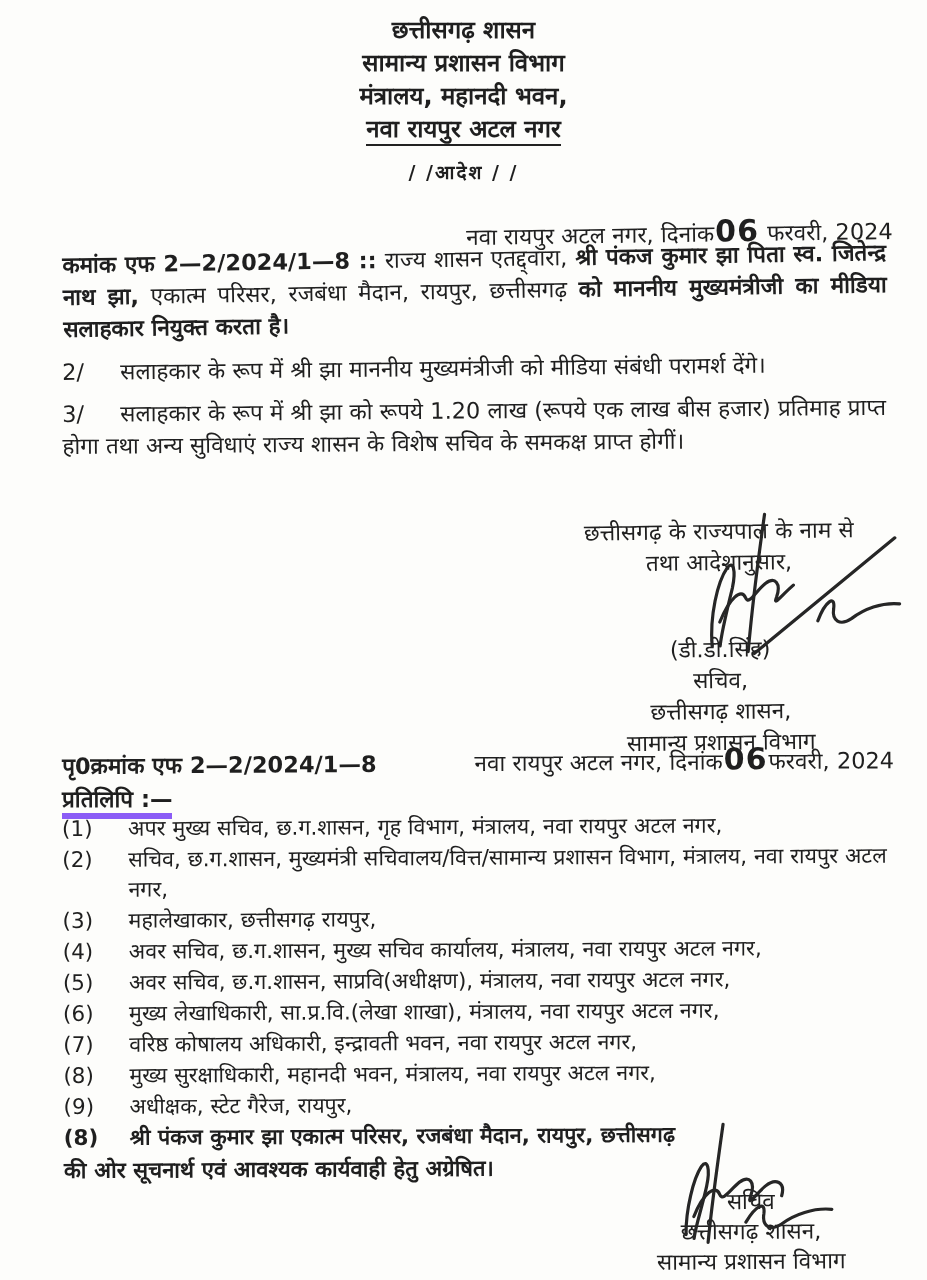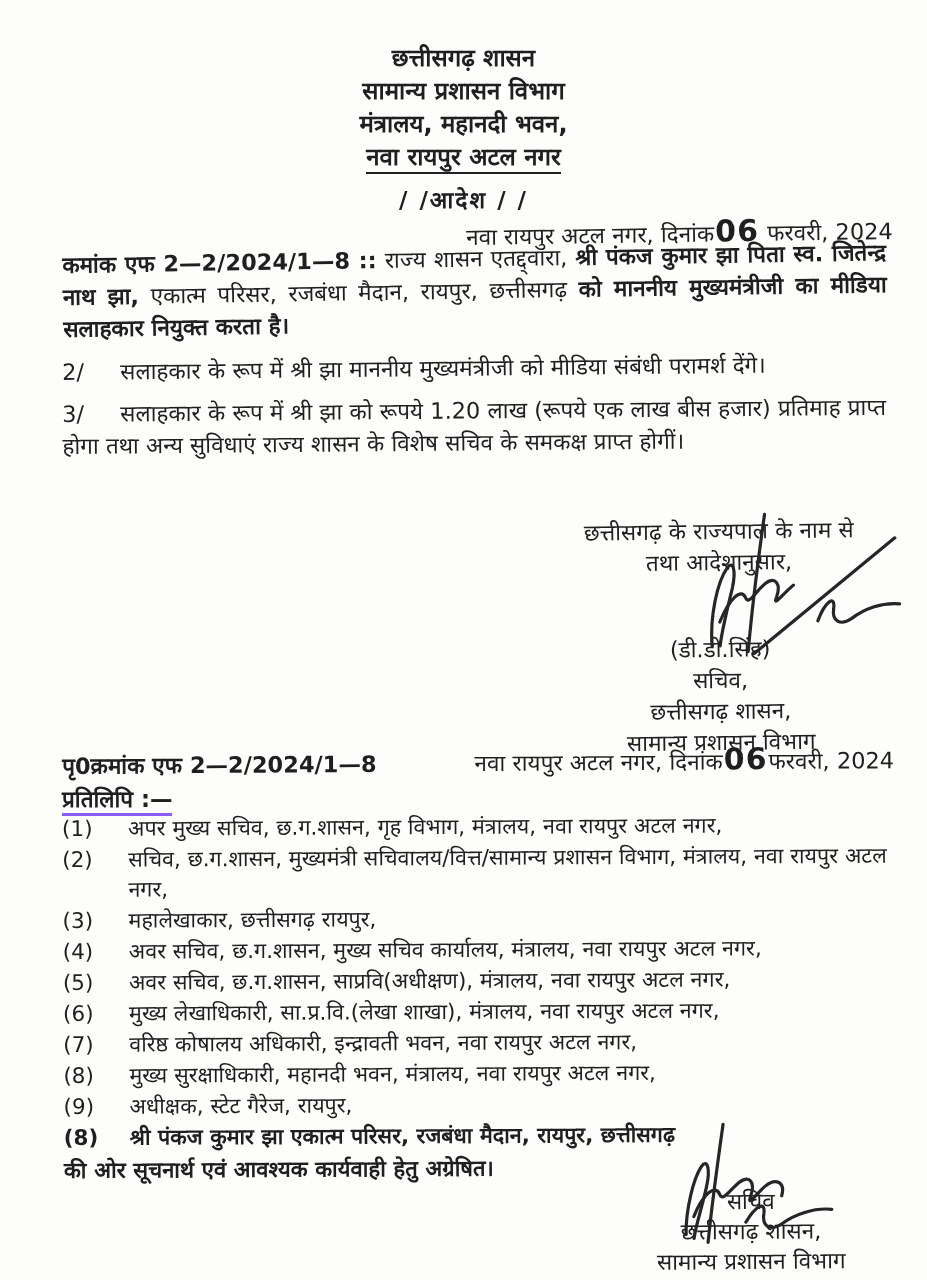--- a/index.html
+++ b/index.html
@@ -3,38 +3,38 @@
 <meta charset="utf-8">
 <style>
   html,body{margin:0;padding:0;background:#e8e8e6;}
   .page{
     position:relative;width:927px;height:1280px;margin:0 auto;
     background:#fdfdfb;color:#1f1f1f;overflow:hidden;
     font-family:"DejaVu Sans",sans-serif;
     font-size:22.5px;line-height:32px;
   }
   .letterhead{position:absolute;top:14px;left:0;right:0;text-align:center;
-    font-weight:700;font-size:24px;line-height:33px;margin-top:28px;}
+    font-weight:700;font-size:24px;line-height:33px;}
   .u{border-bottom:2px solid #222;padding-bottom:1px;}
-  .order-heading{margin-top:10px;font-size:23px;letter-spacing:2px;font-weight:700;}
+  .order-heading{margin-top:10px;font-size:19px;letter-spacing:2px;font-weight:700;}
   .dateline1{position:absolute;top:216px;right:34px;font-size:22.5px;transform:rotate(-0.8deg);}
   .hand{font-weight:800;font-size:30px;letter-spacing:1px;padding:0 1px;}
   .para1{position:absolute;top:249px;left:62px;width:824px;text-align:justify;transform:rotate(-0.9deg);transform-origin:left top;}
   .para2{position:absolute;top:356px;left:62px;width:824px;transform:rotate(-0.6deg);transform-origin:left top;}
   .para3{position:absolute;top:398px;left:62px;width:824px;text-align:justify;transform:rotate(-0.5deg);transform-origin:left top;}
   .pnum{display:inline-block;width:58px;}
   b,.bold{font-weight:700;}
   .sigblock1{position:absolute;top:516px;left:530px;width:380px;text-align:center;
     line-height:31px;transform:rotate(-0.7deg);}
   .sigspacer{height:56px;}
   .sig-svg1{position:absolute;left:140px;top:-4px;pointer-events:none;}
   .endorse-ref{position:absolute;top:748px;left:62px;width:832px;display:flex;
     justify-content:space-between;align-items:baseline;transform:rotate(-0.4deg);transform-origin:left top;}
   .copy-label{position:absolute;top:783px;left:62px;font-weight:700;}
-  .copy-label .u{border-bottom:3px solid #8b5cf6;margin-top:15px;}
+  .copy-label .u{border-bottom:6px solid #8b5cf6;margin-top:15px;}
   .copy-list{position:absolute;top:814px;left:62px;width:838px;font-size:21.5px;
     line-height:30px;transform:rotate(-0.3deg);transform-origin:left top;}
   .row{display:flex;align-items:flex-start;margin-bottom:1px;}
   .num{width:66px;flex:none;}
   .txt{flex:1;}
   .closing{margin-top:3px;font-weight:700;font-size:22px;}
   .sigblock2{position:absolute;top:1186px;left:596px;width:310px;text-align:center;
     line-height:30px;transform:rotate(-0.5deg);}
   .sig-svg2{position:absolute;left:50px;top:-66px;pointer-events:none;}
   svg path{fill:none;stroke:#262626;stroke-width:3.2;stroke-linecap:round;stroke-linejoin:round;}

